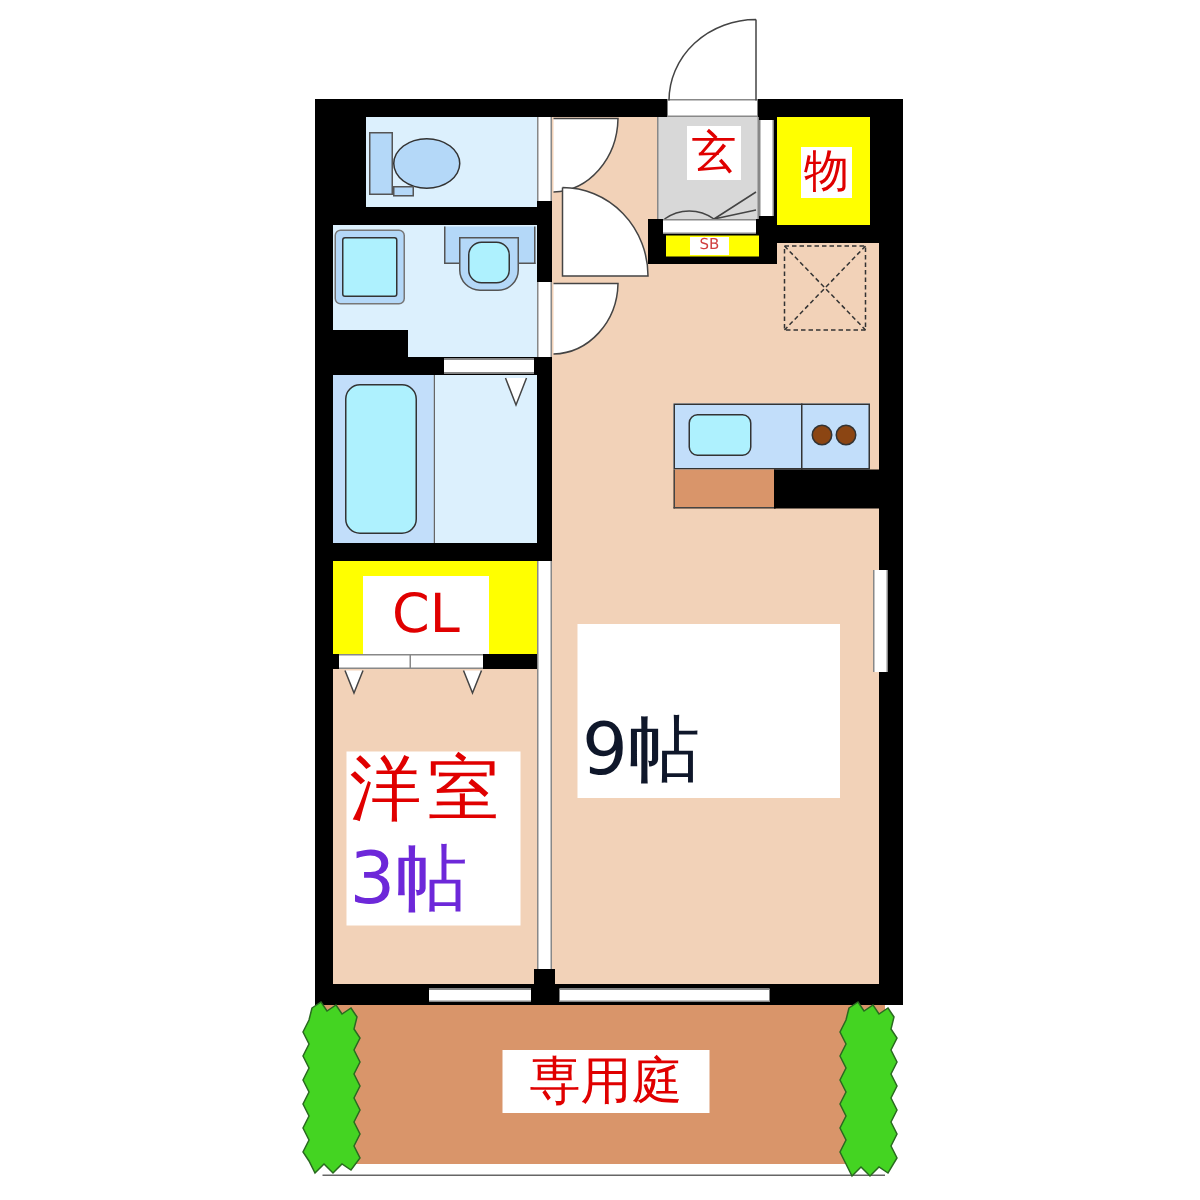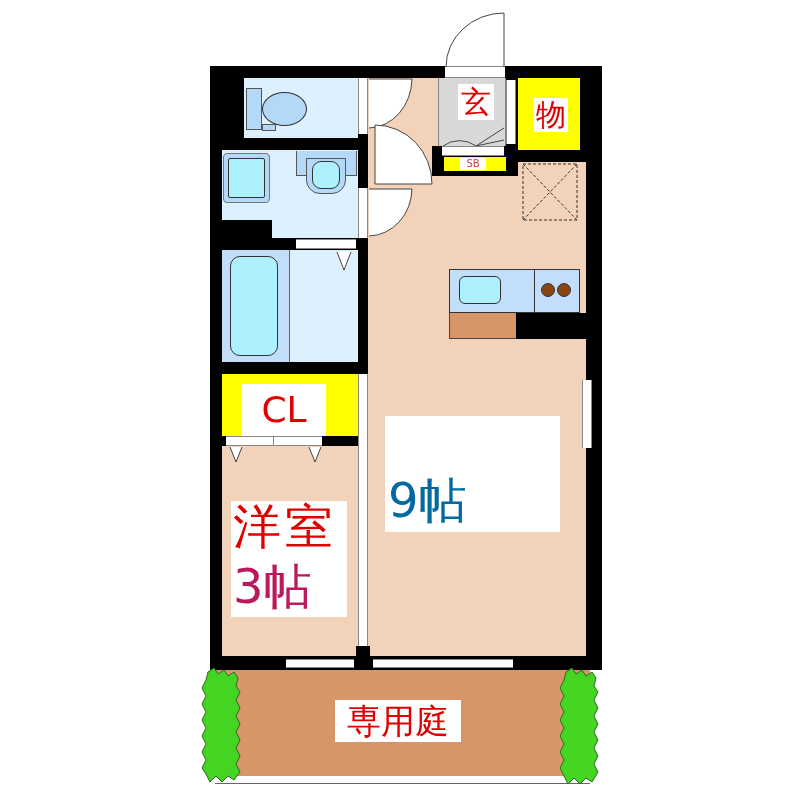--- a/index.html
+++ b/index.html
@@ -123,32 +123,32 @@
   <div class="abs" style="left:534px;top:269px;width:1px;height:44px;background:#333;"></div>
   <div class="abs" style="left:459px;top:276px;width:42px;height:28px;background:#aef1fe;border:1px solid #333;border-radius:6px;"></div>
   <div class="abs" style="left:541px;top:283px;width:14px;height:14px;background:#8b4513;border:1px solid #333;border-radius:50%;"></div>
   <div class="abs" style="left:557px;top:283px;width:14px;height:14px;background:#8b4513;border:1px solid #333;border-radius:50%;"></div>
   <div class="abs" style="left:449px;top:313px;width:68px;height:26px;background:#d9956a;border:1px solid #444;border-top:none;"></div>
   <div class="abs wall" style="left:516px;top:313px;width:70px;height:26px;"></div>
 
   <div class="abs vopening" style="left:582px;top:380px;width:10px;height:68px;"></div>
 
   <div class="abs" style="left:385px;top:416px;width:175px;height:116px;background:#fff;"></div>
-  <div class="abs" style="left:388px;top:476px;font-size:48px;color:#0369a1;line-height:1;">9帖</div>
+  <div class="abs" style="left:388px;top:476px;font-size:48px;color:#0f172a;line-height:1;">9帖</div>
 
   <div class="abs" style="left:231px;top:501px;width:116px;height:116px;background:#fff;"></div>
   <div class="abs" style="left:233px;top:506px;font-size:48px;color:#e00000;line-height:1;letter-spacing:4px;font-family:Liberation Mono, monospace;">洋室</div>
-  <div class="abs" style="left:233px;top:562px;font-size:48px;color:#be185d;line-height:1;">3帖</div>
+  <div class="abs" style="left:233px;top:562px;font-size:48px;color:#6d28d9;line-height:1;">3帖</div>
 
   <div class="abs opening" style="left:286px;top:659px;width:68px;height:9px;"></div>
   <div class="abs opening" style="left:373px;top:659px;width:140px;height:9px;"></div>
 
   <div class="abs garden" style="left:215px;top:670px;width:375px;height:106px;"></div>
   <div class="abs" style="left:215px;top:776px;width:375px;height:8px;background:#fff;border-bottom:1px solid #666;"></div>
-  <div class="label" style="left:335px;top:700px;width:126px;height:42px;font-size:34px;">専用庭</div>
+  <div class="label" style="left:335px;top:700px;width:138px;height:42px;font-size:34px;">専用庭</div>
 
   <svg style="left:200px;top:668px;" width="44" height="116">
     <path d="M8 4 L14 0 L18 6 L24 2 L28 8 L34 4 L38 10 L36 18 L40 24 L36 32 L40 40 L36 48 L40 56 L36 64 L40 72 L36 80 L40 88 L36 96 L40 104 L34 112 L28 108 L22 114 L16 108 L10 114 L6 106 L2 100 L6 92 L2 84 L6 76 L2 68 L6 60 L2 52 L6 44 L2 36 L6 28 L2 20 L6 12 Z" fill="#44d422" stroke="#2a6a20" stroke-width="1"></path>
   </svg>
   <svg style="left:558px;top:668px;" width="44" height="118">
     <path d="M8 4 L14 0 L18 6 L24 2 L28 8 L34 4 L38 10 L36 18 L40 24 L36 32 L40 40 L36 48 L40 56 L36 64 L40 72 L36 80 L40 88 L36 96 L40 104 L34 114 L28 110 L22 116 L16 110 L10 116 L6 108 L2 100 L6 92 L2 84 L6 76 L2 68 L6 60 L2 52 L6 44 L2 36 L6 28 L2 20 L6 12 Z" fill="#44d422" stroke="#2a6a20" stroke-width="1"></path>
   </svg>
 </div>
 
 </body></html>

